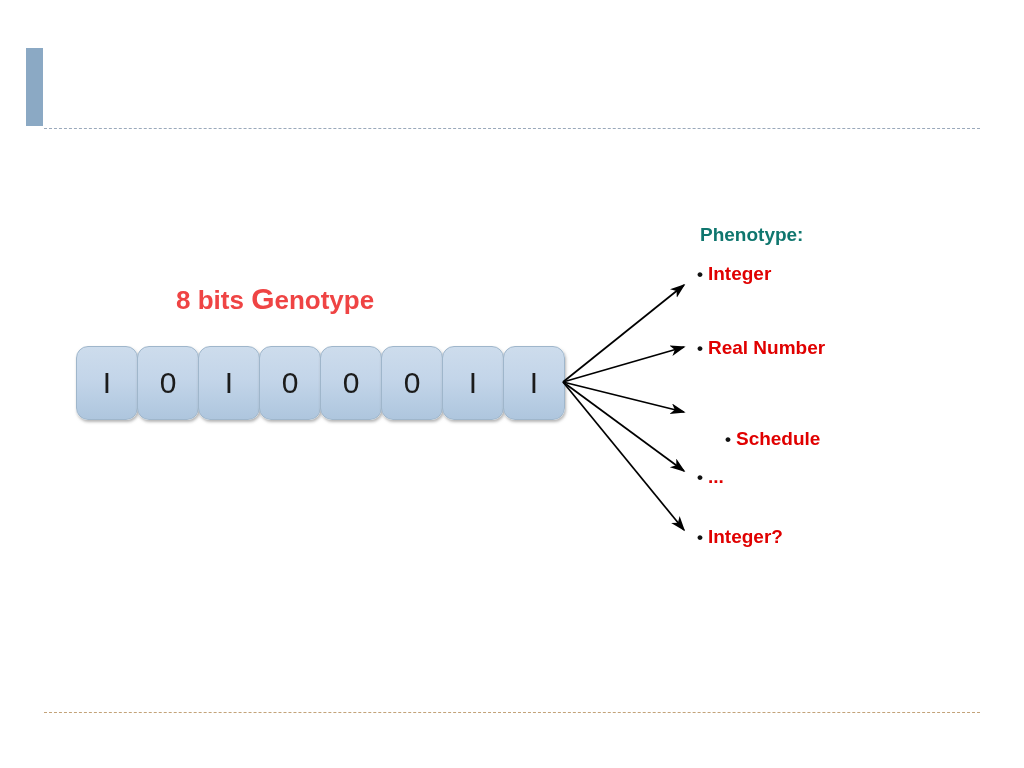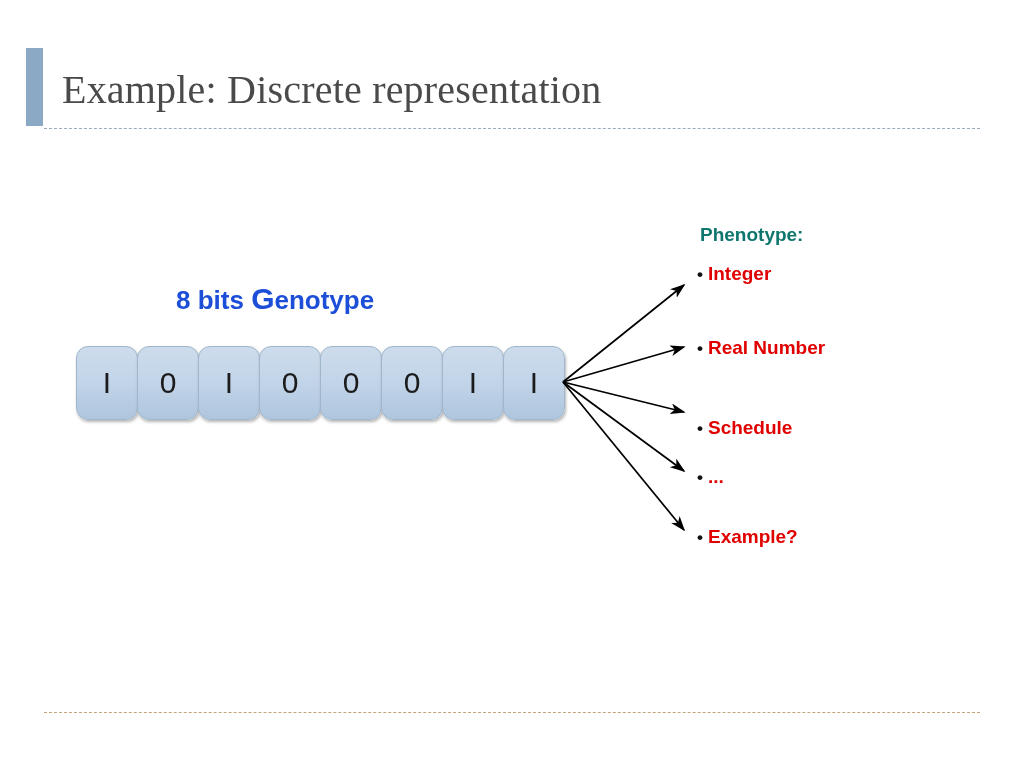--- a/index.html
+++ b/index.html
@@ -60,21 +60,21 @@
     border-top: 1px dashed #c3a37a;
   }
 
   
   #genotype-label {
     position: absolute;
     left: 176px;
     top: 282px;
     font-size: 26px;
     font-weight: bold;
-    color: #1d4ed8;
+    color: #ef4444;
     white-space: nowrap;
   }
   #genotype-label .big {
     font-size: 30px;
   }
 
   
   #bitstring {
     position: absolute;
     left: 76px;
@@ -117,40 +117,39 @@
     color: #e00000;
     white-space: nowrap;
   }
   .pheno-item .bullet {
     color: #111111;
     font-size: 17px;
     margin-right: 5px;
   }
   #pheno-0 { top: 263px; }
   #pheno-1 { top: 337px; }
-  #pheno-2 { top: 417px; }
+  #pheno-2 { top: 428px; margin-left: 28px; }
   #pheno-3 { top: 466px; }
   #pheno-4 { top: 526px; }
 
   
   #arrows-svg {
     position: absolute;
     left: 0;
     top: 0;
     width: 1024px;
     height: 768px;
     pointer-events: none;
   }
 </style>
 </head>
 <body>
 
 <div id="title-bar">
   <div id="title-accent"></div>
-  <div id="title-text">Example: Discrete representation</div>
   <div id="title-rule"></div>
 </div>
 
 <div id="genotype-label">
   <span>8 bits </span><span class="big">G</span><span>enotype</span>
 </div>
 
 <div id="bitstring">
   <div class="bit-cell">I</div>
   <div class="bit-cell">0</div>
@@ -185,16 +184,16 @@
 <div class="pheno-item" id="pheno-1">
   <span class="bullet">•</span><span>Real Number</span>
 </div>
 <div class="pheno-item" id="pheno-2">
   <span class="bullet">•</span><span>Schedule</span>
 </div>
 <div class="pheno-item" id="pheno-3">
   <span class="bullet">•</span><span>...</span>
 </div>
 <div class="pheno-item" id="pheno-4">
-  <span class="bullet">•</span><span>Example?</span>
+  <span class="bullet">•</span><span>Integer?</span>
 </div>
 
 <div id="footer-rule"></div>
 
 </body></html>

